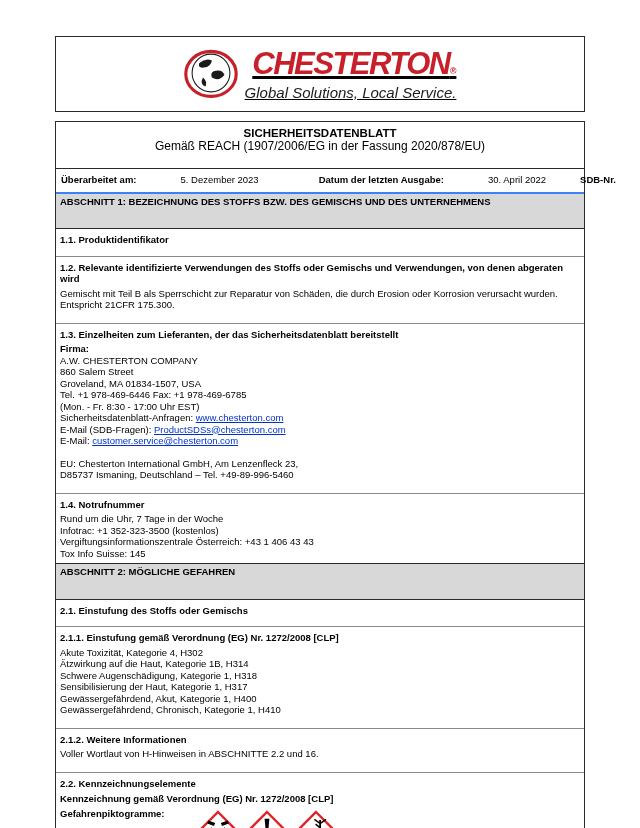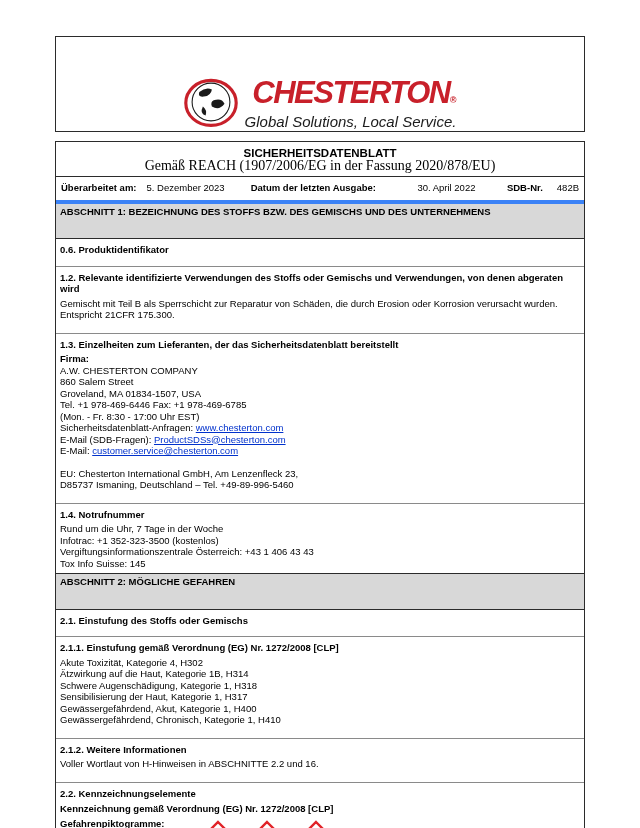--- a/index.html
+++ b/index.html
@@ -6,40 +6,40 @@
   html,body { background:#ffffff; }
   body {
     width:640px; height:828px; overflow:hidden;
     font-family:"Liberation Sans", sans-serif;
     font-size:9.5px; line-height:11.5px; color:#000;
   }
   .content { width:530px; margin:0 auto; padding-top:36px; }
 
   
   .logo-box {
-    border:1px solid #2b2b2b; height:96px;
-    display:flex; align-items:flex-end; justify-content:center;
+    border:1px solid #2b2b2b; height:76px;
+    display:flex; align-items:center; justify-content:center;text-decoration:underline;
   }
   .logo { display:flex; align-items:center; gap:7px; }
   .logo-text { display:flex; flex-direction:column; align-items:flex-end; }
   .brand {
     font-weight:bold; font-style:italic; font-size:31px; line-height:30px;
     letter-spacing:-1.5px; color:#c8202a; white-space:nowrap;
   }
   .reg { font-size:9px; vertical-align:baseline; letter-spacing:0; }
   .tagline { font-style:italic; font-size:15px; color:#1c1c1c; margin-top:1px; }
 
   
   .doc-box { border:1px solid #2b2b2b; margin-top:9px; background:#fff; }
 
-  .title-block { text-align:center; padding:5px 4px 4px; border-bottom:1px solid #2b2b2b; }
+  .title-block { text-align:center; padding:5px 4px 16px; border-bottom:1px solid #2b2b2b; }
   .doc-title { font-weight:bold; font-size:11.5px; line-height:13px; }
-  .doc-subtitle { font-size:14px; line-height:12px;font-family:Liberation Serif, serif; }
-
-  .meta-row { display:flex; align-items:baseline; padding:5px 5px 6px; border-bottom:4px solid #3b82f6; white-space:nowrap; }
+  .doc-subtitle { font-size:12px; line-height:12px; }
+
+  .meta-row { display:flex; align-items:baseline; padding:5px 5px 6px; border-bottom:2px solid #3b82f6; white-space:nowrap;gap:34px; }
   .meta-row .v1 { margin:0 26px 0 10px; }
   .meta-row .v2 { margin-left:10px; flex:1;text-align:center; }
   .meta-row .sdb-l { margin-right:14px; }
 
   .band {
     background:#d8d8d8; font-weight:bold; padding:2px 4px 21px;
     border-bottom:1px solid #2b2b2b;
   }
   .band2 { border-top:1px solid #2b2b2b; }
 
@@ -95,21 +95,21 @@
       <span class="b">Überarbeitet am:</span>
       <span class="v1">5. Dezember 2023</span>
       <span class="b">Datum der letzten Ausgabe:</span>
       <span class="v2">30. April 2022</span>
       <span class="b sdb-l">SDB-Nr.</span>
       <span>482B</span>
     </div>
 
     <div class="band">ABSCHNITT 1: BEZEICHNUNG DES STOFFS BZW. DES GEMISCHS UND DES UNTERNEHMENS</div>
 
-    <div class="sub-h">0.6. Produktidentifikator</div>
+    <div class="sub-h">1.1. Produktidentifikator</div>
 
     <div class="sub-h rule">1.2. Relevante identifizierte Verwendungen des Stoffs oder Gemischs und Verwendungen, von denen abgeraten wird</div>
     <div class="blk">Gemischt mit Teil B als Sperrschicht zur Reparatur von Schäden, die durch Erosion oder Korrosion verursacht wurden. Entspricht 21CFR 175.300.</div>
 
     <div class="sub-h rule">1.3. Einzelheiten zum Lieferanten, der das Sicherheitsdatenblatt bereitstellt</div>
     <div class="blk">
       <div class="two-col">
         <span class="b">Firma:</span>
       </div>
       <span class="line">A.W. CHESTERTON COMPANY</span>

